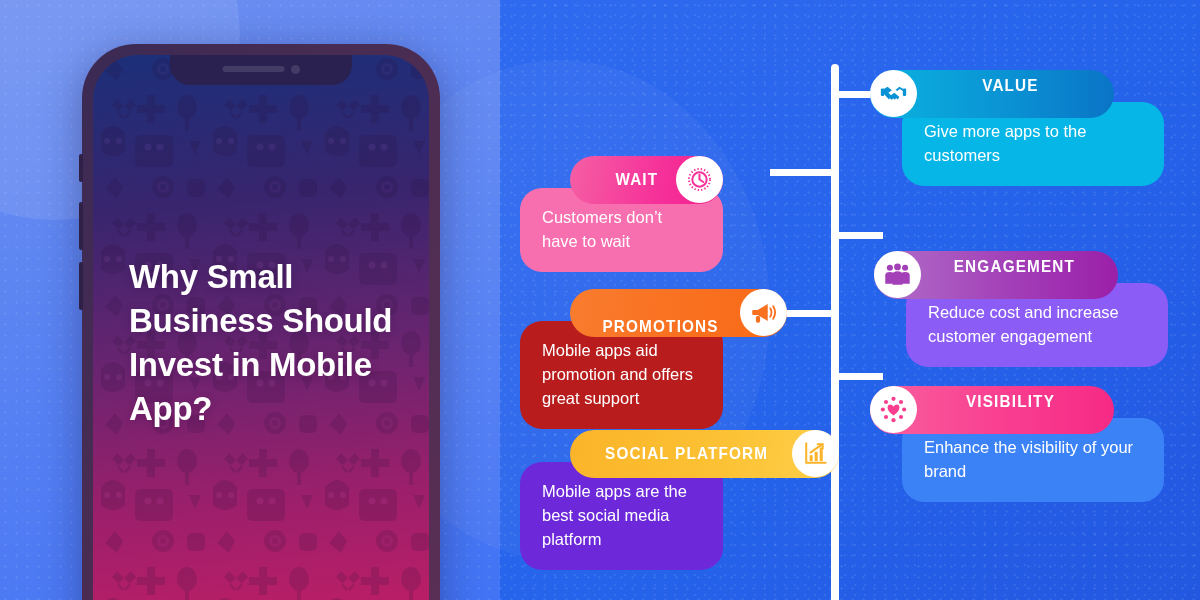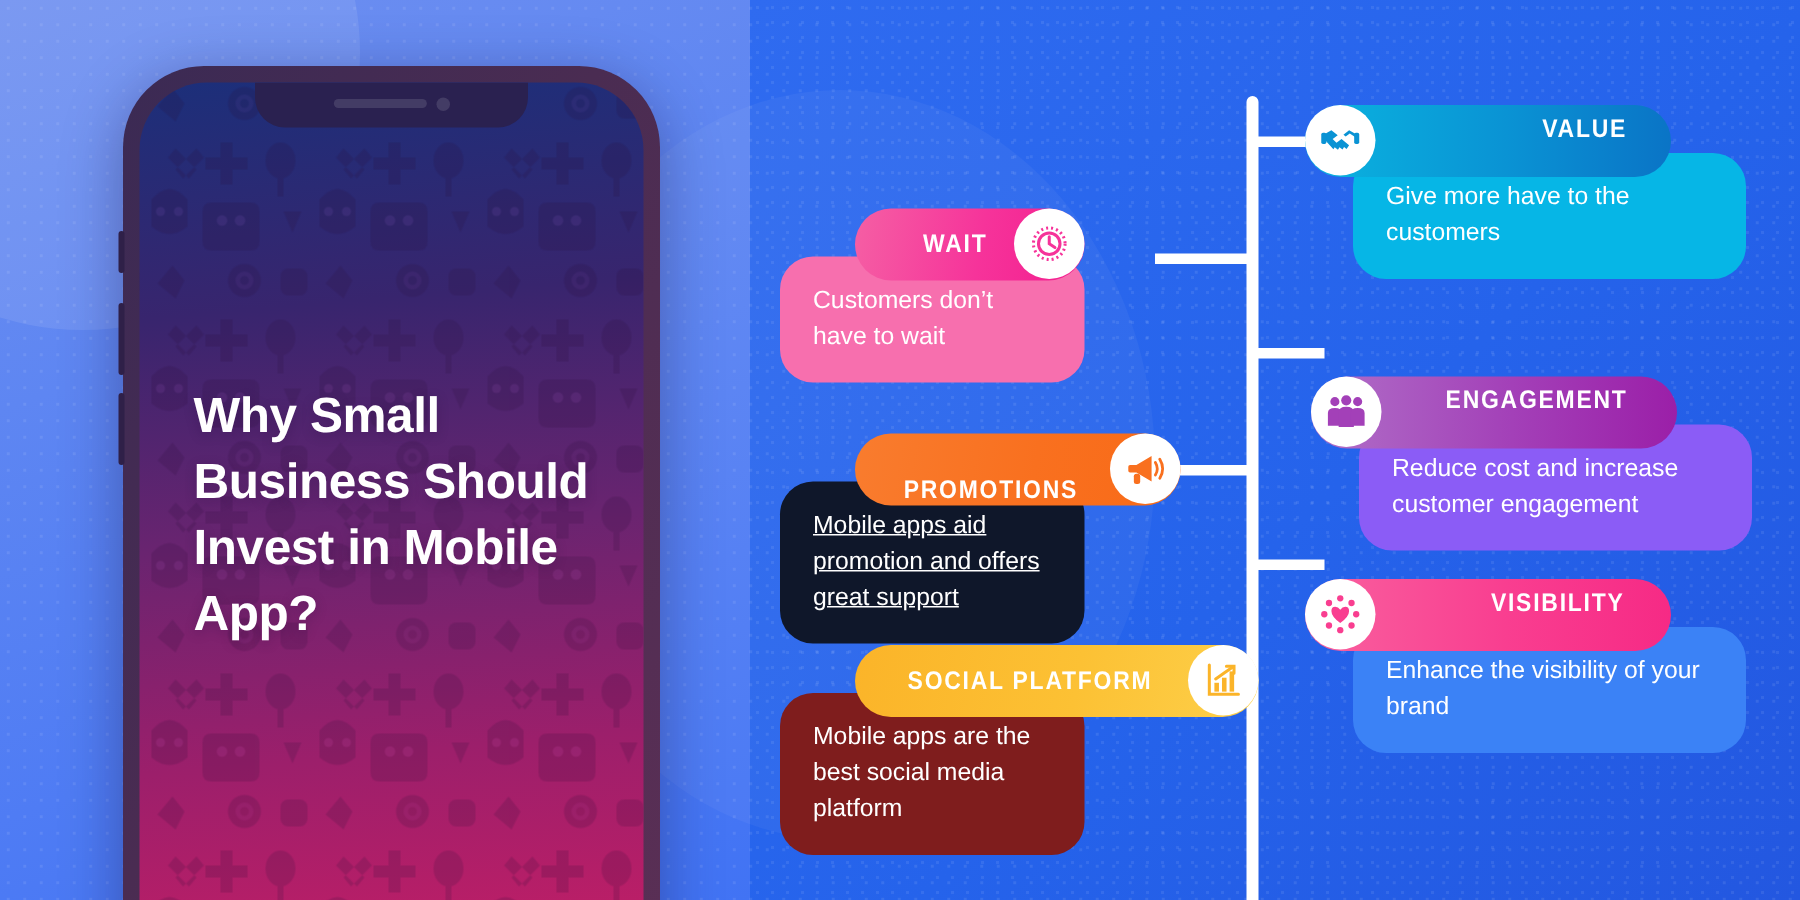--- a/index.html
+++ b/index.html
@@ -183,40 +183,40 @@
     padding: 0 62px 0 26px;
     justify-content: flex-end;
   }
   .col-left .icon-badge { right: 0; }
   .col-left .card-body { width: 203px; }
 
   
   .col-right .card-head {
     margin-right: 50px;
     padding: 0 26px 16px 62px;
-    justify-content: flex-end;
+    justify-content: center;
   }
   .col-right .icon-badge { left: 0; }
   .col-right .card-body { width: 262px; margin-left: 32px; }
 
   
-  #card-wait      { left: 520px; top: 139px; }
+  #card-wait      { left: 520px; top: 156px; }
   #card-promo     { left: 520px; top: 289px; }
   #card-social    { left: 520px; top: 430px; }
   #card-value     { left: 870px; top: 70px;  }
   #card-engage    { left: 874px; top: 211px; margin-top: 40px; }
   #card-visible   { left: 870px; top: 352px; margin-top: 34px; }
 
   
   .t-wait    .card-head { background: linear-gradient(100deg, #f55fa4 0%, #f6339a 55%, #f31d8e 100%); }
   .t-wait    .card-body { background: #f76fae; }
   .t-promo   .card-head { background: linear-gradient(100deg, #f97c2e 0%, #f9701f 55%, #f86a17 100%); align-items: flex-end; }
-  .t-promo   .card-body { background: #0f172a; text-decoration: underline; }
+  .t-promo   .card-body { background: #b91c1c; }
   .t-social  .card-head { background: linear-gradient(100deg, #fbb429 0%, #fcc134 55%, #fdd04a 100%); }
-  .t-social  .card-body { background: #7f1d1d; }
+  .t-social  .card-body { background: #6d28d9; }
   .t-value   .card-head { background: linear-gradient(90deg, #0ab4e0 0%, #0a93d4 55%, #0a74c6 100%); }
   .t-value   .card-body { background: #06b6e6; }
   .t-engage  .card-head { background: linear-gradient(90deg, #b070c8 0%, #a340b8 55%, #9b1fa8 100%); }
   .t-engage  .card-body { background: #8b5cf6; }
   .t-visible .card-head { background: linear-gradient(90deg, #f9619f 0%, #f93e90 55%, #f62a85 100%); }
   .t-visible .card-body { background: #3b82f6; }
 </style>
 </head>
 <body>
 
@@ -329,21 +329,21 @@
       <span class="icon-badge">
         <svg viewBox="0 0 32 32" fill="#0a93d4">
           <path d="M2 12 L9 8 l5 4 -4 3 3 3 4 -3 6 5 -2 3 -2 -1.6 -1.2 2 -2.4 -1.8 -1.2 2 -2.6 -2 -1 1.6 L5 17z"></path>
           <path d="M30 12 L23 8 l-4.5 3.6 1.8 1.4 3.2 -2.4 4.5 3z"></path>
           <rect x="1" y="10" width="4" height="9" rx="1.4"></rect>
           <rect x="27" y="10" width="4" height="9" rx="1.4"></rect>
         </svg>
       </span>
       <span class="card-title">VALUE</span>
     </div>
-    <div class="card-body">Give more have to the customers</div>
+    <div class="card-body">Give more apps to the customers</div>
   </div>
 
   <div class="card col-right t-engage" id="card-engage">
     <div class="card-head">
       <span class="icon-badge">
         <svg viewBox="0 0 32 32" fill="#a340b8">
           <circle cx="7" cy="8" r="3.6"></circle>
           <circle cx="16" cy="7" r="4"></circle>
           <circle cx="25" cy="8" r="3.6"></circle>
           <path d="M1.5 27 V17 q0 -4 5.5 -4 t5.5 4 v10z"></path>

